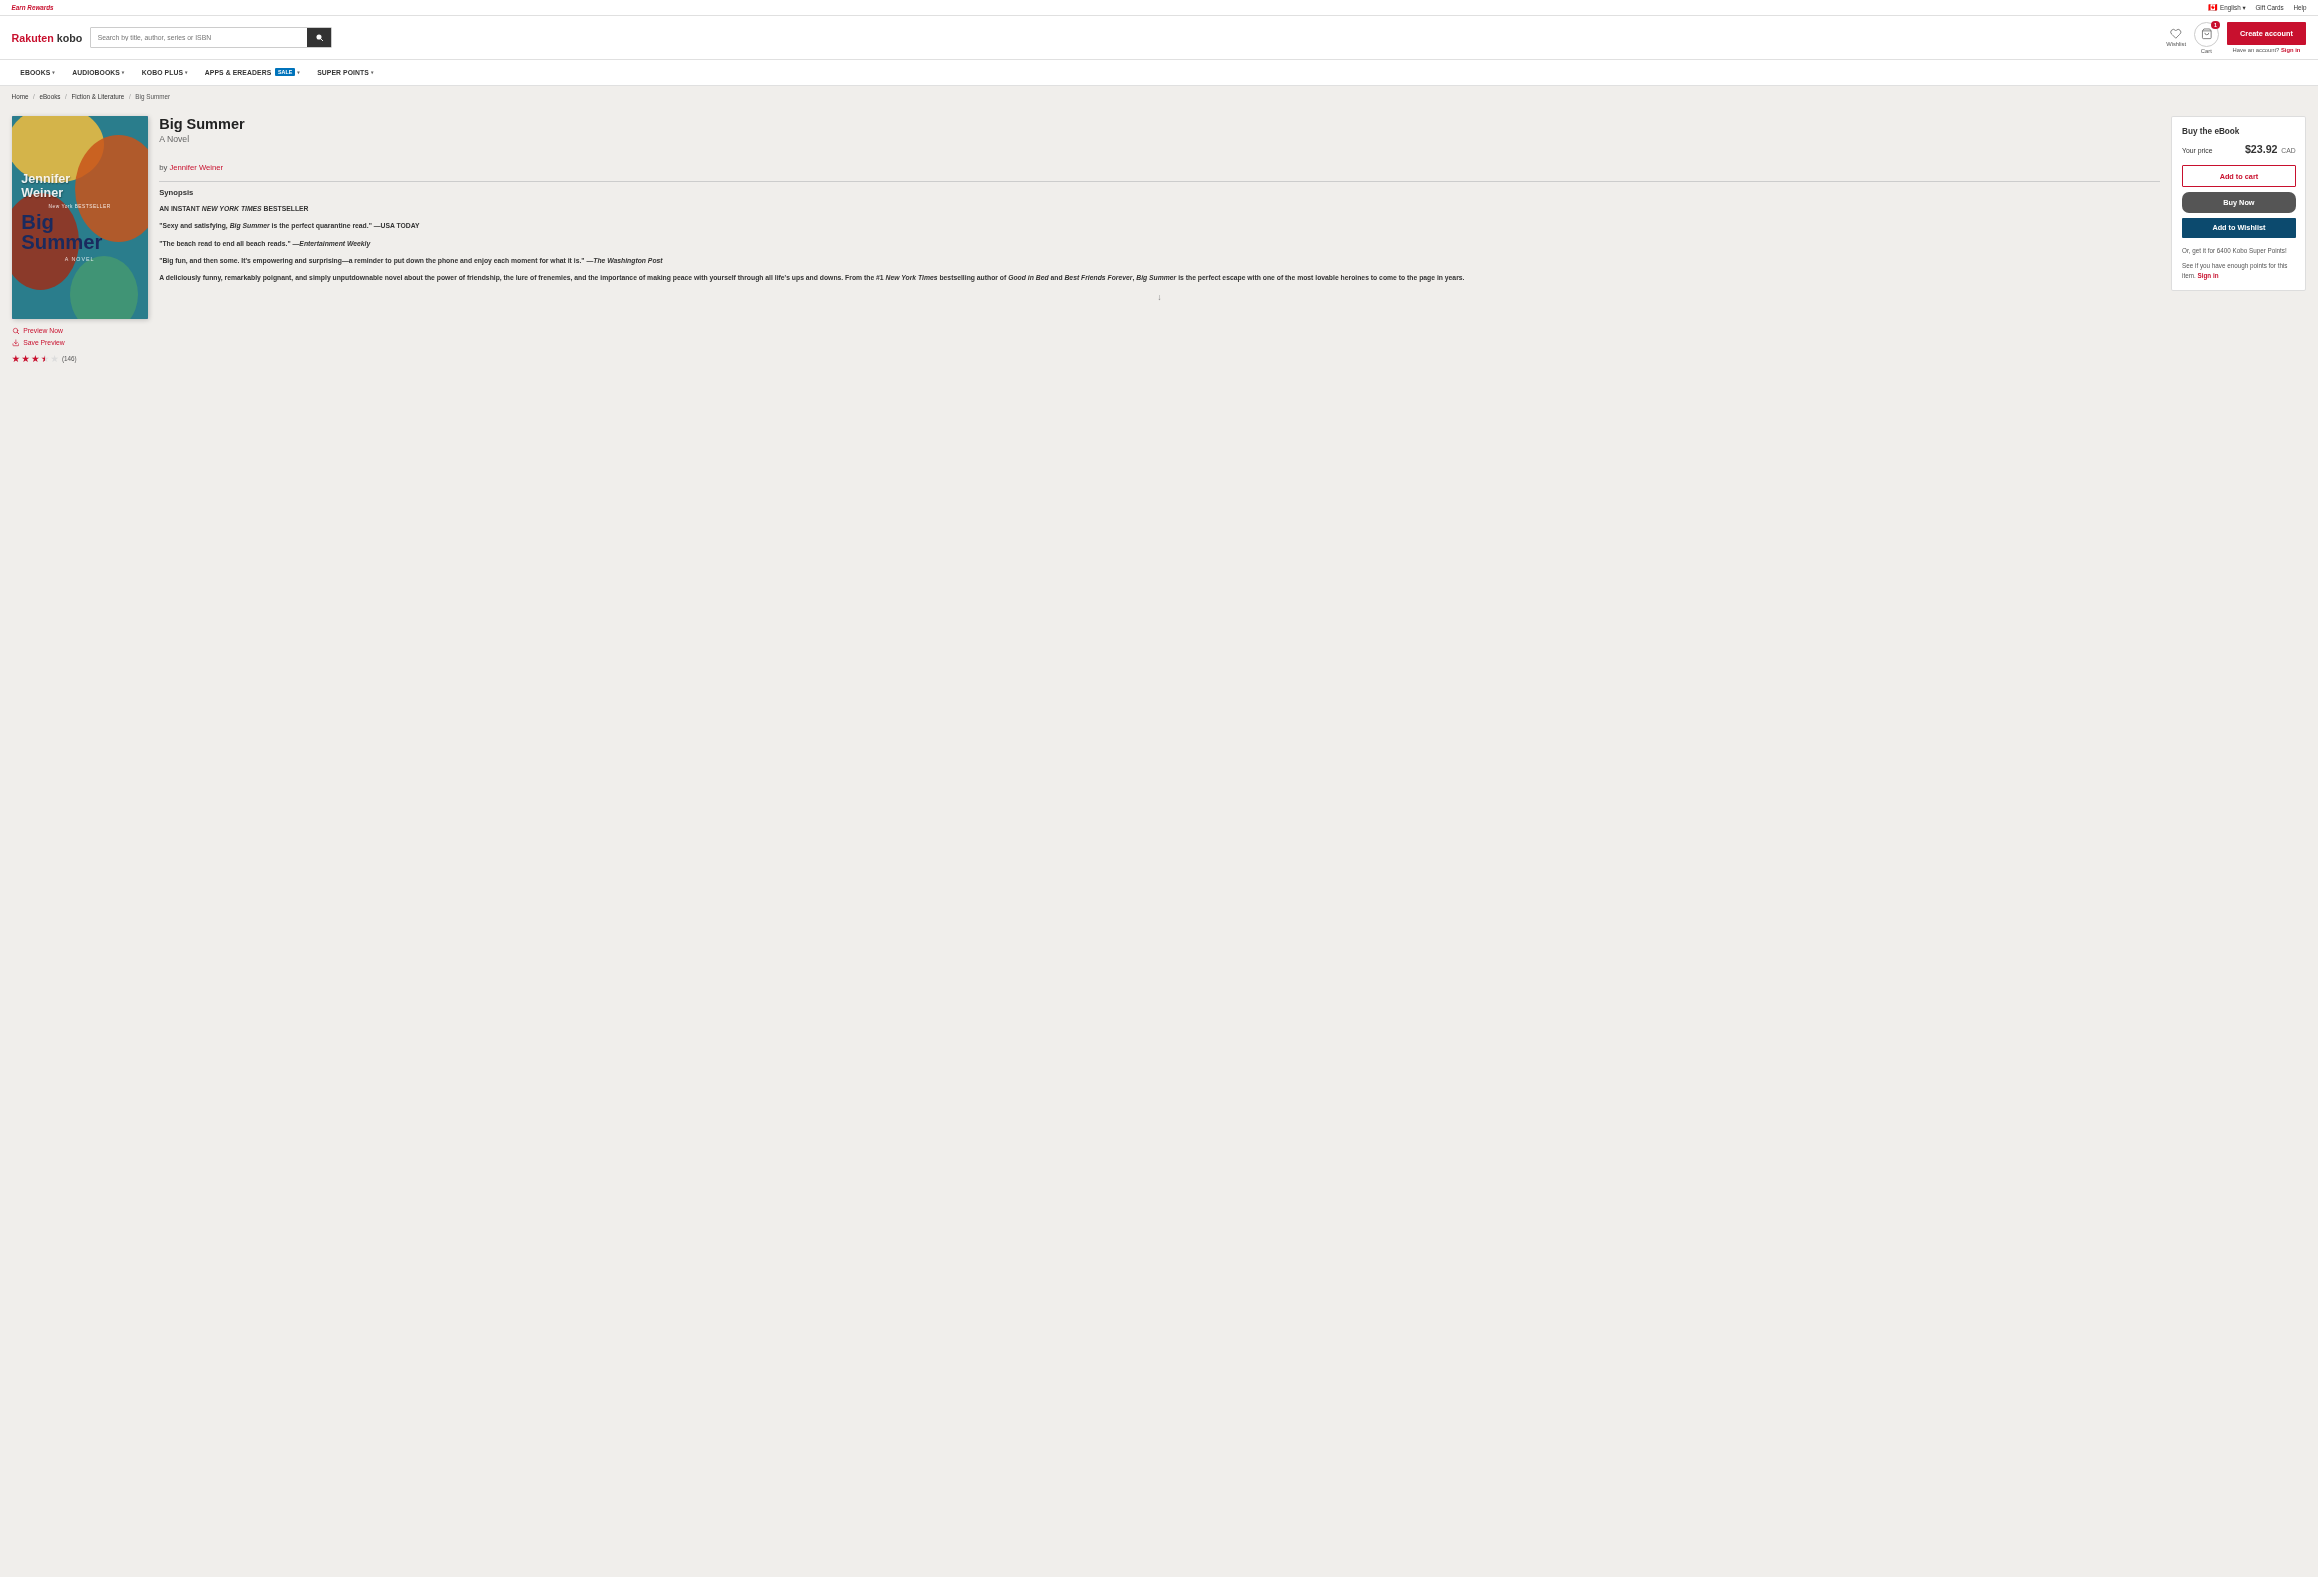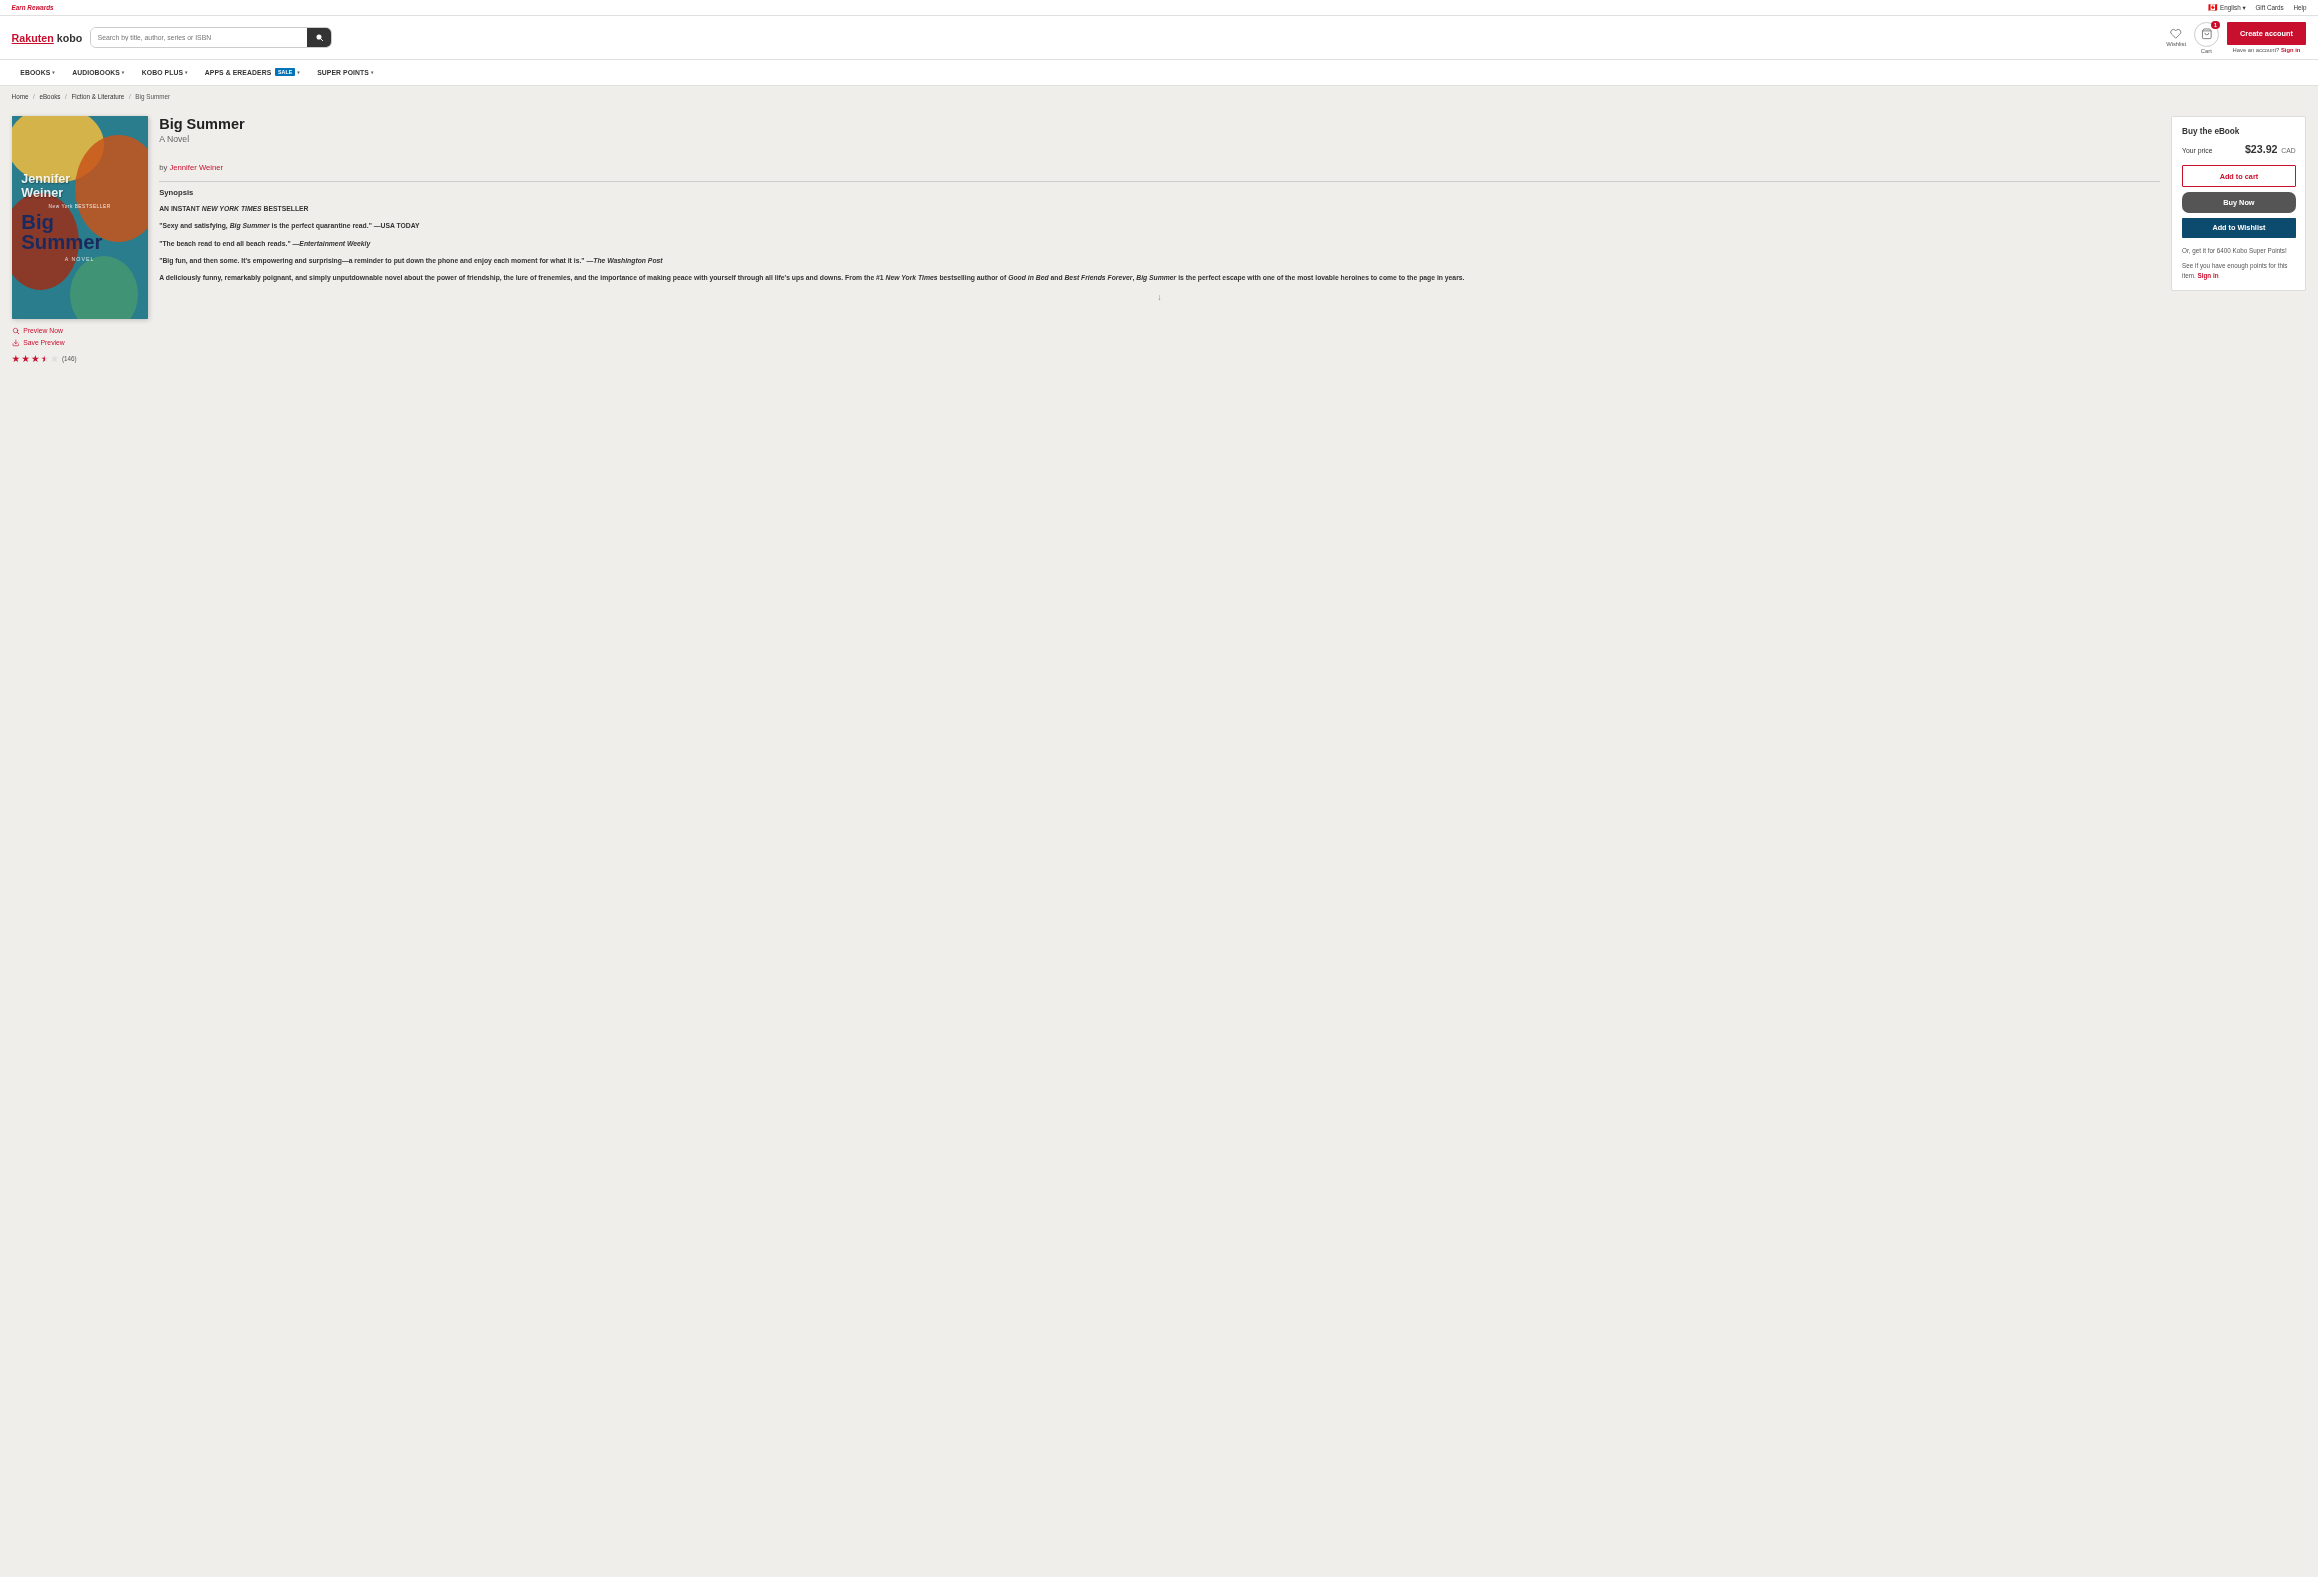--- a/index.html
+++ b/index.html
@@ -10,23 +10,23 @@
     .earn-rewards { color: #c8102e; font-weight: bold; font-size: 6.3px; font-style: italic; }
     .top-bar-right { display: flex; align-items: center; gap: 9.7px; }
     .lang-selector { display: flex; align-items: center; gap: 1.9px; font-size: 6.3px; color: #333; cursor: pointer; }
     .flag { font-size: 7.7px; }
     .top-link { font-size: 6.3px; color: #333; text-decoration: none; cursor: pointer; }
 
     
     .header { background: #fff; padding: 5.8px 11.6px; display: flex; align-items: center; gap: 7.7px; border-bottom: 0.5px solid #e0e0e0; }
     .logo { display: flex; align-items: center; gap: 0; cursor: pointer; }
     .logo-text { font-size: 10.7px; font-weight: bold; color: #333; }
-    .logo-rakuten { color: #c8102e; text-decoration: underline; }
+    .logo-rakuten { color: #c8102e; }
     .logo-kobo { color: #333; }
-    .search-bar { flex: 1; max-width: 242px; display: flex; border: 0.5px solid #ccc; border-radius: 6px; overflow: hidden; gap: 17px; }
+    .search-bar { flex: 1; max-width: 242px; display: flex; border: 0.5px solid #ccc; border-radius: 1px; overflow: hidden; gap: 17px; }
     .search-input { flex: 1; padding: 4.8px 6.8px; border: none; outline: none; font-size: 6.8px; }
     .search-btn { background: #333; border: none; padding: 4.8px 7.7px; cursor: pointer; display: flex; align-items: center; justify-content: center; }
     .search-btn svg { fill: white; width: 8.7px; height: 8.7px; }
     .header-right { display: flex; align-items: center; gap: 7.7px; margin-left: auto; }
     .wishlist-btn { display: flex; flex-direction: column; align-items: center; cursor: pointer; color: #555; font-size: 5.8px; gap: 1px; }
     .wishlist-btn svg { width: 11.6px; height: 11.6px; fill: none; stroke: #555; stroke-width: 1.5; }
     .cart-btn { display: flex; flex-direction: column; align-items: center; cursor: pointer; color: #555; font-size: 5.8px; gap: 1px; position: relative; }
     .cart-circle { background: #fff; border: 1px solid #ccc; border-radius: 50%; width: 25px; height: 25px; display: flex; align-items: center; justify-content: center; position: relative; }
     .cart-badge { position: absolute; top: -1.9px; right: -1.9px; background: #c8102e; color: white; border-radius: 50%; width: 8.7px; height: 8.7px; font-size: 5.3px; display: flex; align-items: center; justify-content: center; font-weight: bold; }
     .cart-btn svg { width: 11.6px; height: 11.6px; fill: none; stroke: #555; stroke-width: 1.5; }

